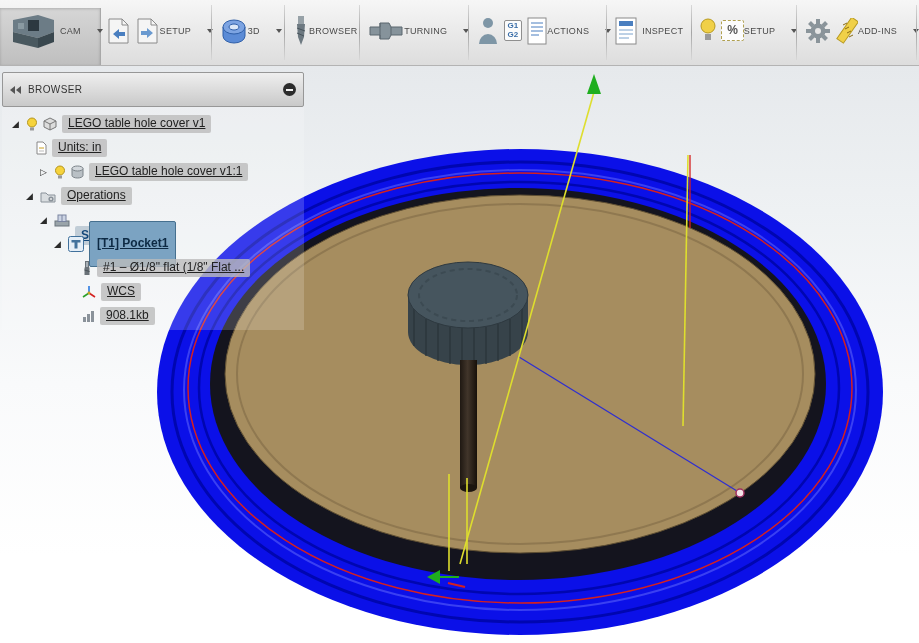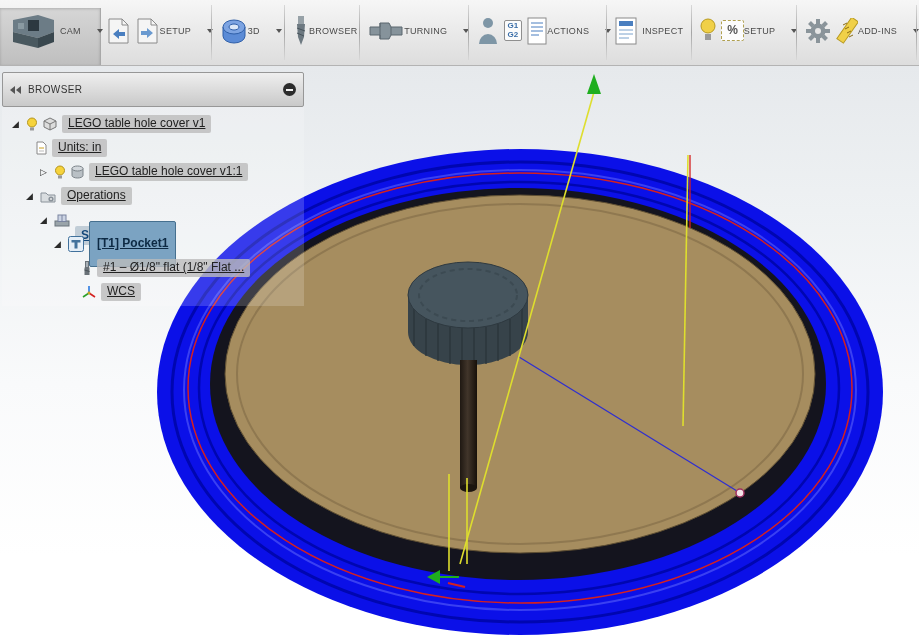--- a/index.html
+++ b/index.html
@@ -450,18 +450,28 @@
                   <line x1="7" y1="8" x2="7" y2="1" stroke="#2a7ae0"></line>
                   <line x1="7" y1="8" x2="13" y2="12" stroke="#d42020"></line>
                   <line x1="7" y1="8" x2="1" y2="12" stroke="#2aa02a"></line>
                 </g>
                 <circle cx="7" cy="8" r="1.4" fill="#caa020"></circle>
               </svg>
           </span>
           <span class="chip">WCS</span>
         </div>
 
+        <div class="row" style="padding-left:80px">
+          <span class="ticon">
+            <svg width="13" height="13">
+                <rect x="1" y="7" width="3" height="5" fill="#8a929a"></rect>
+                <rect x="5" y="4" width="3" height="8" fill="#8a929a"></rect>
+                <rect x="9" y="1" width="3" height="11" fill="#8a929a"></rect>
+              </svg>
+          </span>
+          <span class="chip">908.1kb</span>
+        </div>
 
       </div>
     </div>
 
   </div>
 </div>
 
 </body></html>

